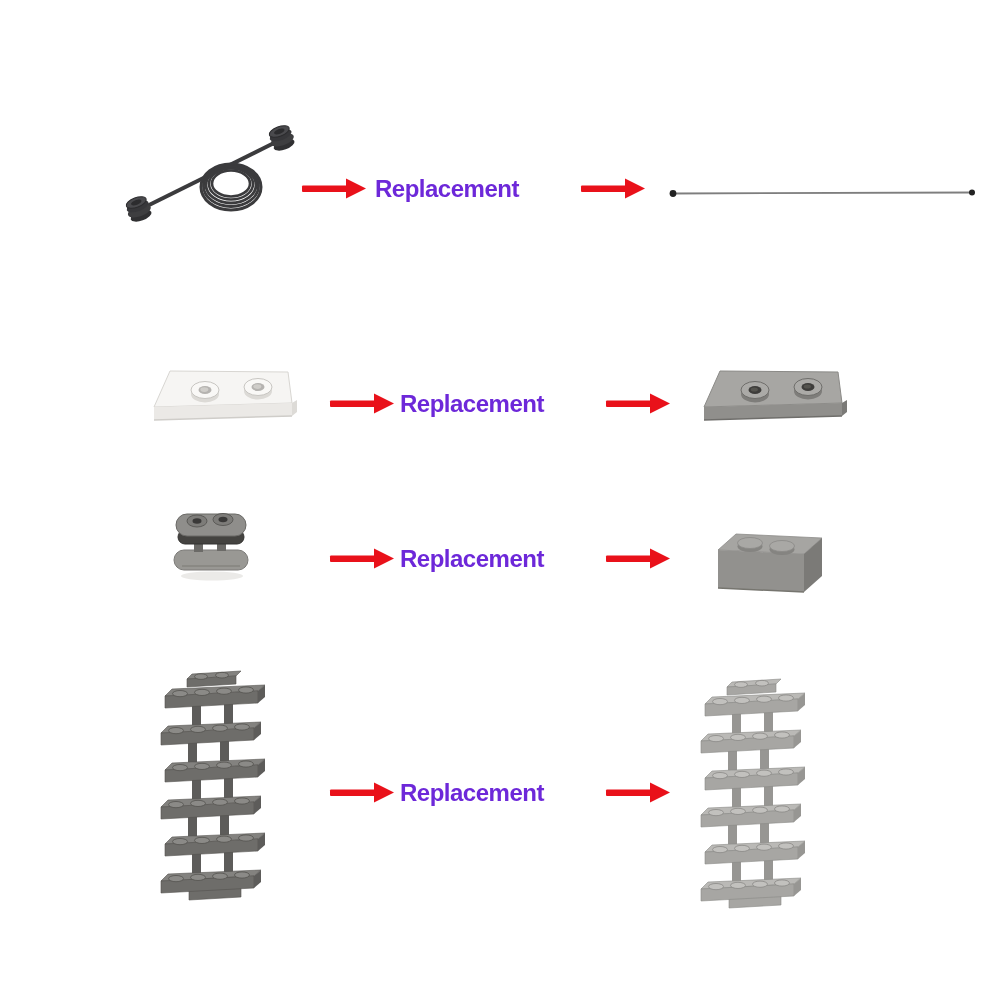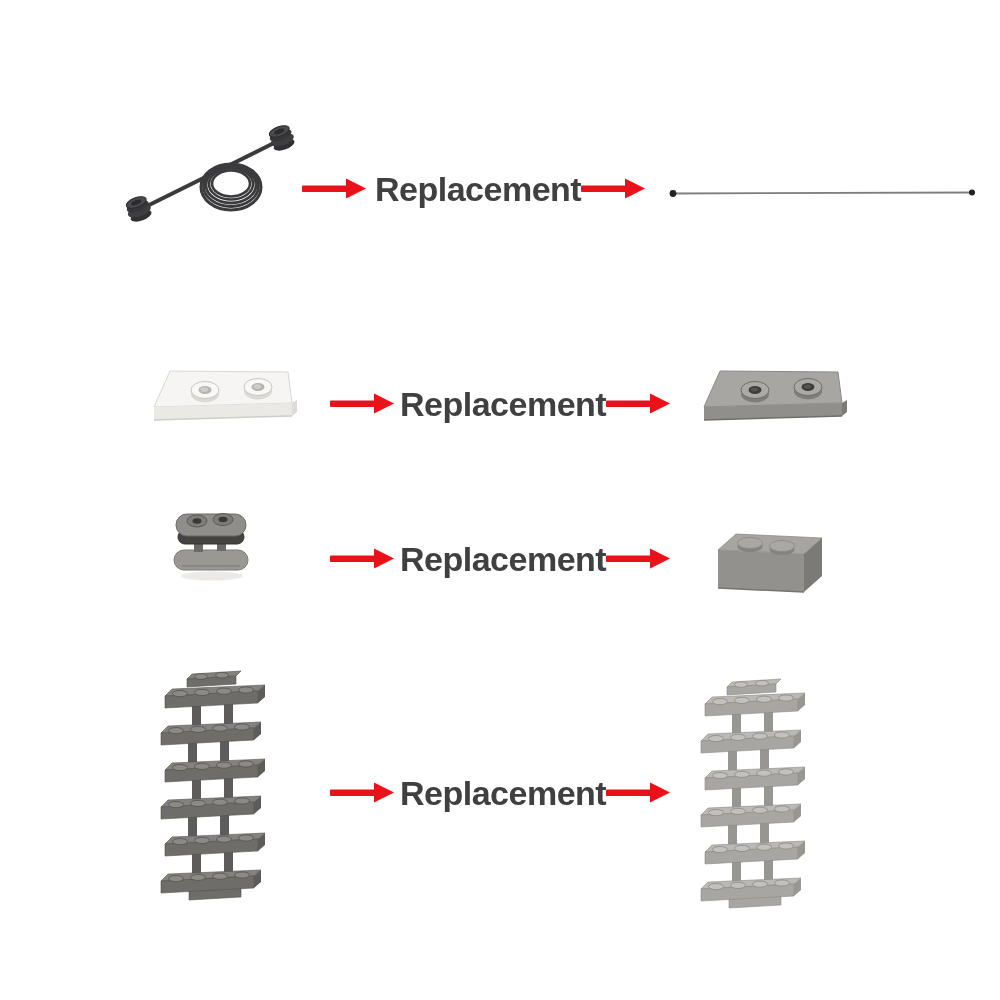--- a/index.html
+++ b/index.html
@@ -3,23 +3,23 @@
 <meta charset="utf-8">
 <style>
   html,body{margin:0;padding:0;background:#ffffff;}
   #canvas{
     position:relative;width:1000px;height:1000px;background:#ffffff;overflow:hidden;
     font-family:"Liberation Sans", sans-serif;
   }
   .abs{position:absolute;}
   .repl-label{
     position:absolute;
-    color:#404040;
+    color:#6d28d9;
     font-weight:bold;
-    font-size:34px;
+    font-size:24px;
     line-height:36px;
     letter-spacing:-0.5px;
     white-space:nowrap;
   }
   svg{display:block;overflow:visible;}
   
   .ladder.dark{
     --top:#83827f; --front:#6e6d6a; --stud:#8b8a87; --post:#5d5c5a; --outline:#54534f;
   }
   .ladder.light{

